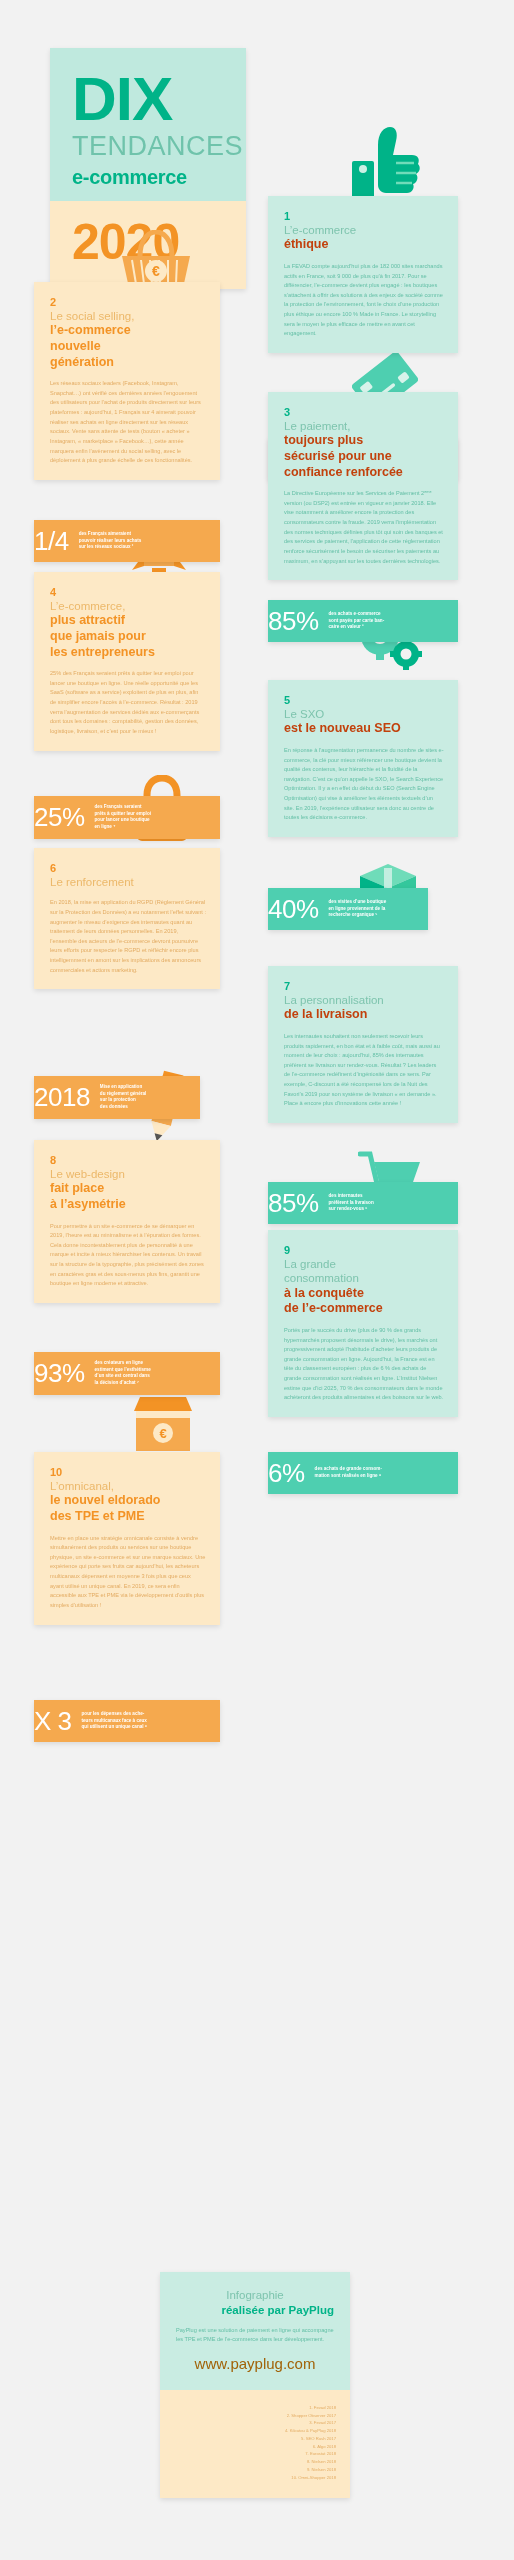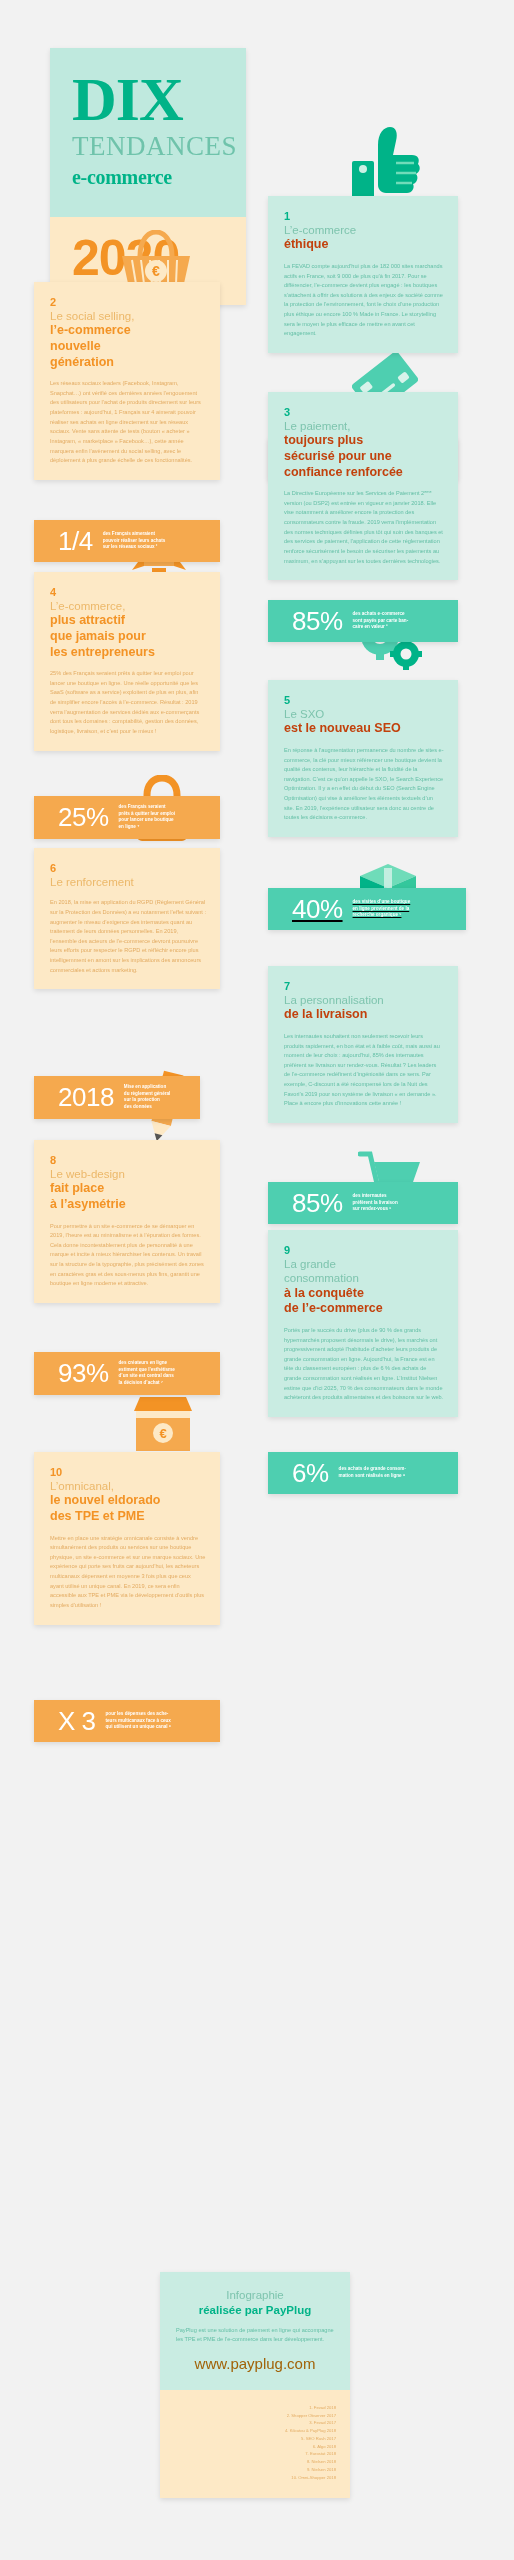--- a/index.html
+++ b/index.html
@@ -26,22 +26,21 @@
 
   .page { position: relative; width: 514px; }
 
   
   .hero {
     position: absolute; left: 50px; top: 48px; width: 196px;
     box-shadow: var(--shadow);
   }
   .hero-top {
     background: var(--teal-light);
-    padding: 22px 18px 28px 22px;
-    font-family: Liberation Serif, serif;
+    padding: 22px 18px 12px 22px;
   }
   .hero-dix {
     font-size: 62px; font-weight: 700; color: #00b388;
     letter-spacing: -1px; line-height: .95;
   }
   .hero-tendances {
     font-size: 27px; color: #6fc3ab; letter-spacing: .5px;
     line-height: 1.15; margin-top: 2px; font-weight: 300;
   }
   .hero-ecom {
@@ -78,41 +77,41 @@
   .body {
     font-size: 5.6px; line-height: 1.72; margin-top: 9px;
     text-align: left;
   }
   .teal  .body { color: #63bfa6; }
   .orange .body { color: #e3ab62; }
 
   
   .stat {
     position: absolute; display: flex; align-items: center;
-    box-shadow: var(--shadow); padding: 8px 10px 8px 24px;
+    box-shadow: var(--shadow); padding: 8px 10px 8px 0;
   }
   .stat.teal-bg   { background: var(--teal-mid); }
   .stat.orange-bg { background: var(--orange-mid); }
   .stat-val {
     font-size: 26px; font-weight: 300; color: #fff;
     line-height: 1; letter-spacing: -.5px; white-space: nowrap;
   }
   .stat-lbl {
     font-size: 4.6px; font-weight: 700; color: #fff;
     line-height: 1.45; margin-left: 10px;
   }
 
   
   .icon { position: absolute; }
 
   
   .footer { position: absolute; left: 160px; top: 2272px; width: 190px; box-shadow: var(--shadow); }
   .footer-top { background: var(--teal-pale); padding: 16px 16px 18px; text-align: center; }
   .footer-h1 { font-size: 11.5px; color: #7ec4ae; font-weight: 300; line-height: 1.3; }
-  .footer-h2 { font-size: 11.5px; color: #00b388; font-weight: 700; line-height: 1.3; margin-bottom: 8px; }
+  .footer-h2 { font-size: 11.5px; color: #00b388; font-weight: 700; line-height: 1.3; margin-bottom: 8px; text-align: right; }
   .footer-p { font-size: 5.6px; color: #63bfa6; line-height: 1.7; text-align: left; }
   .footer-url { font-size: 15px; color: #a16207; font-weight: 400; margin-top: 10px; }
   .footer-bottom { background: var(--orange-light); padding: 14px 14px 16px; text-align: right; }
   .ref { font-size: 4.2px; color: #e3ab62; line-height: 1.85; }
 </style>
 </head>
 <body>
 
 <div class="page">
 
@@ -268,21 +267,21 @@
         <div class="stat-lbl">des Français seraient<br>prêts à quitter leur emploi<br>pour lancer une boutique<br>en ligne ⁴</div>
       </div>
       <div class="block teal" style="left: 268px; top: 680px; width: 190px;">
         <div class="inner">
           <div class="num">5</div>
           <div class="sub">Le SXO</div>
           <div class="title">est le nouveau SEO</div>
           <div class="body">En réponse à l’augmentation permanence du nombre de sites e-commerce, la clé pour mieux référencer une boutique devient la qualité des contenus, leur hiérarchie et la fluidité de la navigation. C’est ce qu’on appelle le SXO, le Search Experience Optimization. Il y a en effet du début du SEO (Search Engine Optimisation) qui vise à améliorer les éléments textuels d’un site. En 2019, l’expérience utilisateur sera donc au centre de toutes les décisions e-commerce.</div>
         </div>
       </div>
-      <div class="stat teal-bg" style="left: 268px; top: 888px; width: 198px; text-decoration: underline;">
+      <div class="stat teal-bg" style="left: 268px; top: 888px; width: 160px;">
         <div class="stat-val">40%</div>
         <div class="stat-lbl">des visites d’une boutique<br>en ligne proviennent de la<br>recherche organique ⁵</div>
       </div>
       <div class="block orange" style="left: 34px; top: 848px; width: 186px;">
         <div class="inner">
           <div class="num">6</div>
           <div class="sub">Le renforcement</div>
           <div class="body">En 2018, la mise en application du RGPD (Règlement Général sur la Protection des Données) a eu notamment l’effet suivant : augmenter le niveau d’exigence des internautes quant au traitement de leurs données personnelles. En 2019, l’ensemble des acteurs de l’e-commerce devront poursuivre leurs efforts pour respecter le RGPD et réfléchir encore plus intelligemment en amont sur les implications des annonceurs commerciales et actions marketing.</div>
         </div>
       </div>

